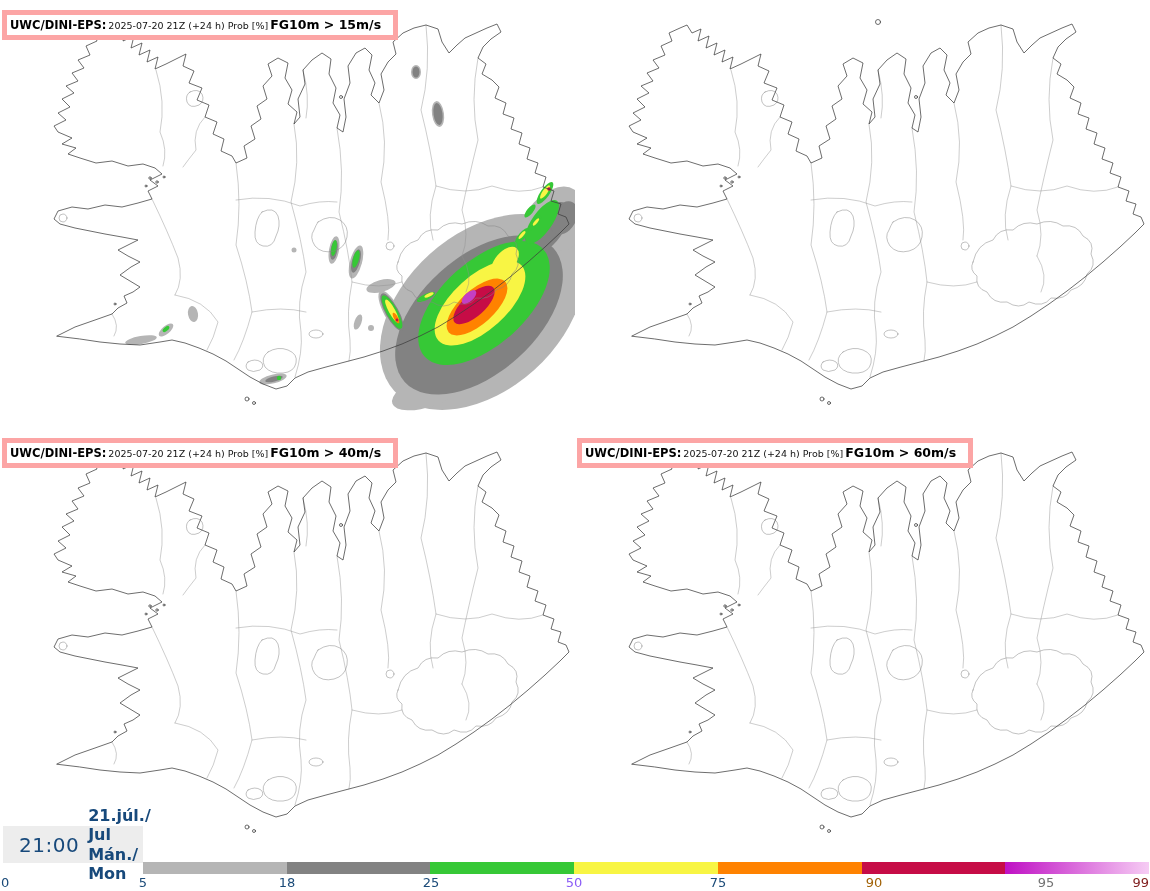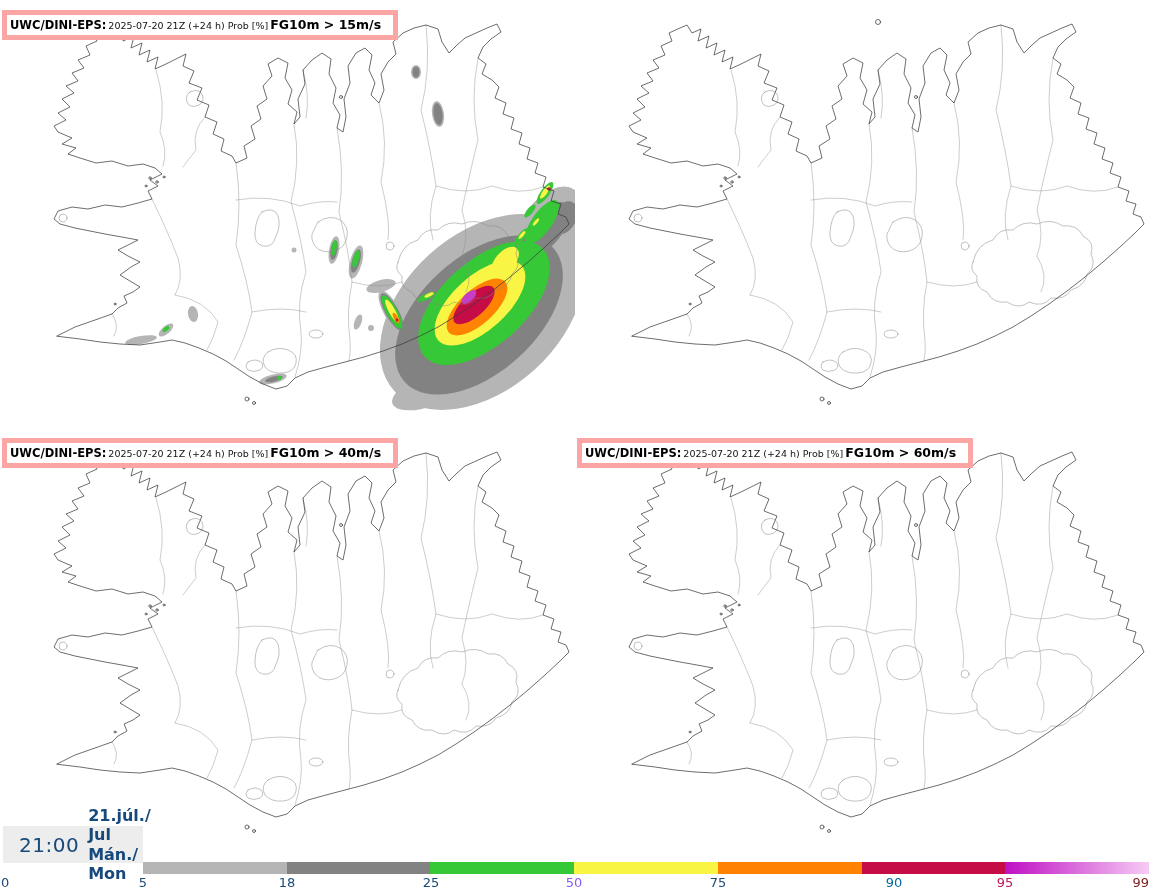--- a/index.html
+++ b/index.html
@@ -209,18 +209,18 @@
     <div class="seg" style="background: rgb(198, 12, 70);"></div>
     <div class="seg" style="background: linear-gradient(90deg, rgb(191, 16, 196), rgb(246, 204, 244));"></div>
   </div>
   <div class="ticks">
     <span class="tick first" style="left: 1px; color: rgb(26, 74, 120);">0</span>
     <span class="tick" style="left: 143px; color: rgb(26, 74, 120);">5</span>
     <span class="tick" style="left: 287px; color: rgb(26, 74, 120);">18</span>
     <span class="tick" style="left: 431px; color: rgb(26, 74, 120);">25</span>
     <span class="tick" style="left: 574px; color: #8b5cf6;">50</span>
     <span class="tick" style="left: 718px; color: rgb(26, 74, 120);">75</span>
-    <span class="tick" style="left: 894px; color: #0369a1;">90</span>
-    <span class="tick" style="left: 1005px; color: #be185d;">95</span>
+    <span class="tick" style="left: 874px; color: #a16207;">90</span>
+    <span class="tick" style="left: 1046px; color: #737373;">95</span>
     <span class="tick last" style="left: 1149px; color: #7f1d1d;">99</span>
   </div>
 
 </div>
 
 </body></html>

